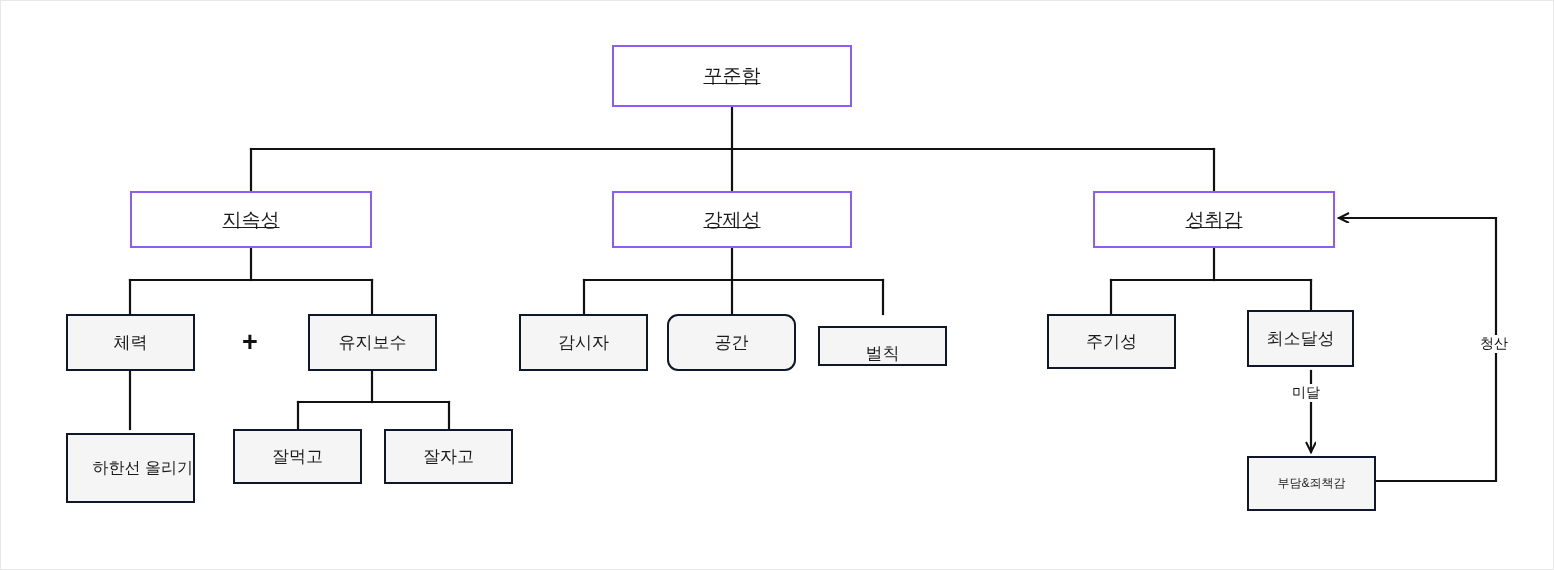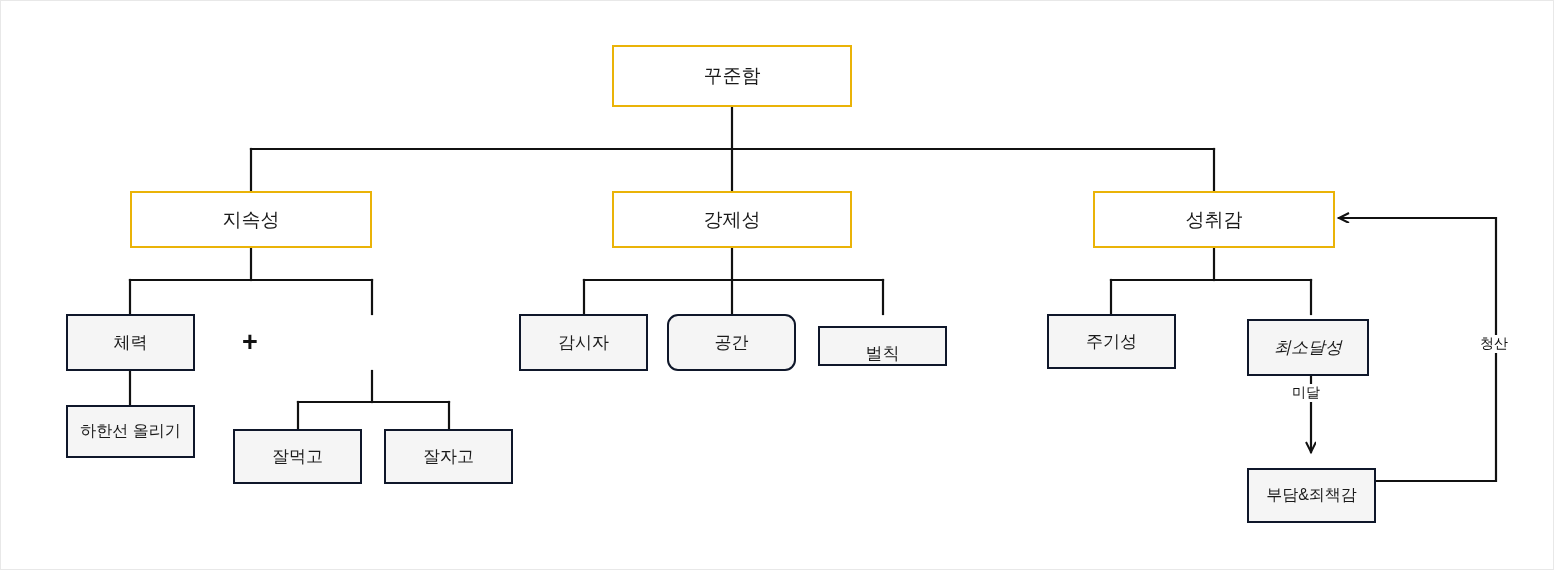--- a/index.html
+++ b/index.html
@@ -32,23 +32,24 @@
     display: flex;
     align-items: center;
     justify-content: center;
     text-align: center;
     color: #1a1a1a;
     z-index: 2;
     line-height: 1.15;
   }
   .node-main {
     background: #ffffff;
-    border: 2px solid #eab308;
+    border: 2px solid #8b5cf6;
     font-size: 19px;
     font-weight: 400;
+    text-decoration: underline;
   }
   .node-sub {
     background: #f5f5f5;
     border: 2px solid #0f172a;
     font-size: 17px;
     font-weight: 400;
   }
   .edge-label {
     position: absolute;
     color: #111111;
@@ -132,54 +133,57 @@
   </div>
 
   <div class="node node-main" style="left:1092px;top:190px;width:242px;height:57px;">
     <span>성취감</span>
   </div>
 
   <div class="node node-sub" style="left:65px;top:313px;width:129px;height:57px;">
     <span>체력</span>
   </div>
 
+  <div class="node node-sub" style="left:307px;top:313px;width:129px;height:57px;">
+    <span>유지보수</span>
+  </div>
 
   <div class="node node-sub" style="left:518px;top:313px;width:129px;height:57px;">
     <span>감시자</span>
   </div>
 
   <div class="node node-sub" style="left:666px;top:313px;width:129px;height:57px;border-radius:11px;">
     <span>공간</span>
   </div>
 
   <div class="node node-sub" style="left:817px;top:325px;width:129px;height:40px;align-items:flex-end;">
     <span>벌칙</span>
   </div>
 
   <div class="node node-sub" style="left:1046px;top:313px;width:129px;height:55px;">
     <span>주기성</span>
   </div>
 
-  <div class="node node-sub" style="left:1246px;top:318px;width:122px;height:57px;font-style:italic;">
+  <div class="node node-sub" style="left:1246px;top:309px;width:107px;height:57px;">
     <span>최소달성</span>
   </div>
 
-  <div class="node node-sub" style="left:65px;top:404px;width:129px;height:53px;font-size:16px;">
+  <div class="node node-sub" style="left:65px;top:432px;width:129px;height:70px;font-size:16px;justify-content:flex-end;">
     <span>하한선 올리기</span>
   </div>
 
   <div class="node node-sub" style="left:232px;top:428px;width:129px;height:55px;">
     <span>잘먹고</span>
   </div>
 
   <div class="node node-sub" style="left:383px;top:428px;width:129px;height:55px;">
     <span>잘자고</span>
   </div>
 
-  <div class="node node-sub" style="left:1246px;top:467px;width:129px;height:55px;font-size:16px;">
+  <div class="node node-sub" style="left:1246px;top:455px;width:129px;height:55px;font-size:12px;">
     <span>부담&amp;죄책감</span>
   </div>
 
   <div class="edge-label" style="left:1288px;top:383px;">미달</div>
 
   <div class="edge-label" style="left:1476px;top:334px;">청산</div>
 
   <div class="plus-sign" style="left:241px;top:328px;">+</div>
 
 </div>

